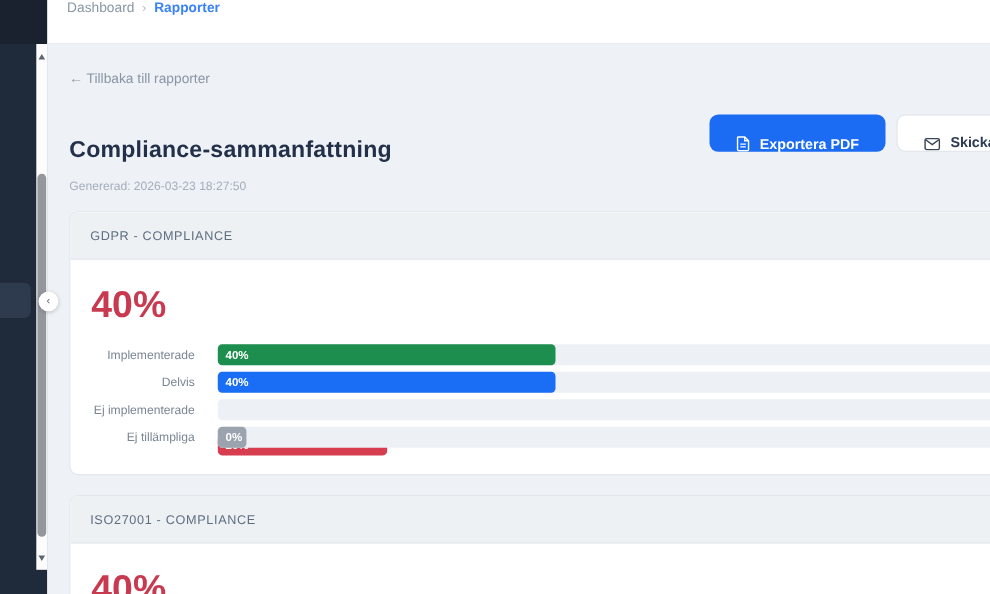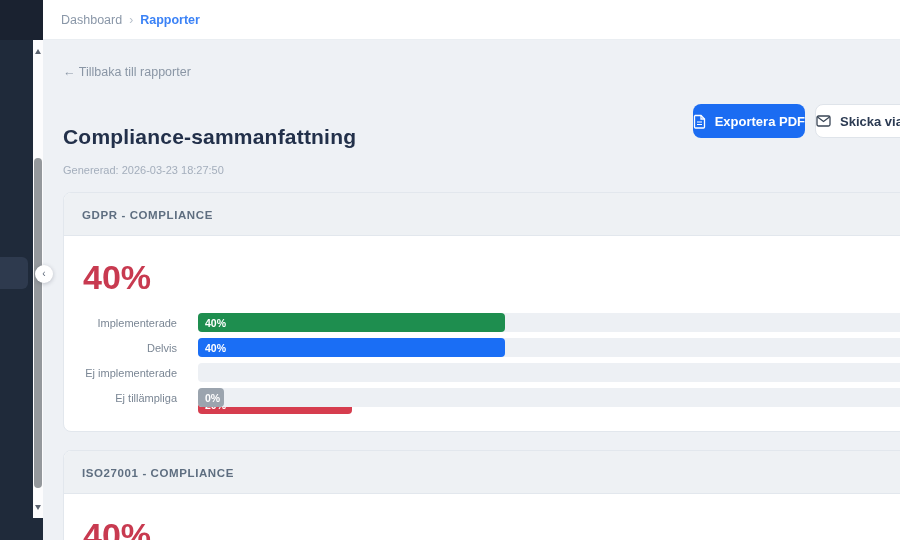--- a/index.html
+++ b/index.html
@@ -51,62 +51,62 @@
     box-shadow: 0 1px 4px rgba(30,40,60,.25);
     display: flex; align-items: center; justify-content: center;
     font-size: 10px; color: #5b6778; cursor: pointer; z-index: 20;
     line-height: 1; padding-bottom: 1px;
   }
 
   
   .topbar {
     position: absolute; left: 43px; top: 0; width: 857px; height: 40px;
     background: #ffffff; border-bottom: 1px solid #eaeef2;
-    display: flex; align-items: center; padding-left: 18px;
+    display: flex; align-items: flex-start; padding-left: 18px;
   }
   .breadcrumb { display: flex; align-items: center; gap: 7px; font-size: 12.5px; }
   .crumb-link { color: #8a97a8; cursor: pointer; }
   .crumb-sep { color: #b6bfca; font-size: 12px; }
   .crumb-current { color: #3b82f6; font-weight: 700; }
 
   
   .main {
     position: absolute; left: 43px; top: 40px; width: 962px; height: 500px;
     background: #eef1f5; padding: 22px 20px 0 20px;
   }
   .back-link { font-size: 12.5px; color: #8a96a5; cursor: pointer; display: inline-block; text-align: right; }
   .header-row {
     margin-top: 13px; display: flex; align-items: center; justify-content: space-between;
   }
   .page-title { font-size: 21px; font-weight: 700; color: #22304a; letter-spacing: .2px; margin-top: 32px; }
   .header-actions { display: flex; gap: 10px; }
   .btn {
     height: 34px; border-radius: 8px; border: none; cursor: pointer;
-    display: inline-flex; align-items: center; gap: 9px; padding: 0 0;
+    display: inline-flex; align-items: flex-end; gap: 9px; padding: 0 24px;
     font-family: "Liberation Sans", sans-serif; font-size: 13px; font-weight: 700;
   }
   .btn-primary { background: #1b6cf2; color: #ffffff; }
   .btn-secondary {
     background: #ffffff; color: #2b3a52; border: 1px solid #dfe4ea; min-width: 170px;
     justify-content: flex-start;
   }
   .btn .ico { display: inline-flex; }
   .generated-text { margin-top: 15px; font-size: 11px; color: #a4aebc; }
 
   
   #cards { margin-top: 16px; }
   .card {
     background: #ffffff; border: 1px solid #e2e7ed; border-radius: 8px;
     overflow: hidden; margin-bottom: 18px;
   }
   .card-header {
     background: #eef1f4; border-bottom: 1px solid #e2e7ed; padding: 12px 18px;
   }
   .card-title {
-    font-size: 11.5px; font-weight: 700; color: #5e6e80;
+    font-size: 11.5px; font-weight: 400; color: #5e6e80;
     letter-spacing: .6px; text-transform: uppercase;
   }
   .card-body { padding: 18px; }
   .score { font-size: 34px; font-weight: 800; color: #c83a50; line-height: 1; margin: 6px 0 19px 1px; }
   .bar-row { display: flex; align-items: center; margin-bottom: 6px; }
   .bar-label {
     width: 95px; text-align: right; font-size: 11px; color: #7a8694;
     margin-right: 21px; white-space: nowrap; flex-shrink: 0;
   }
   .bar-track { flex: 1; height: 19px; background: #edf0f4; border-radius: 4px; }

